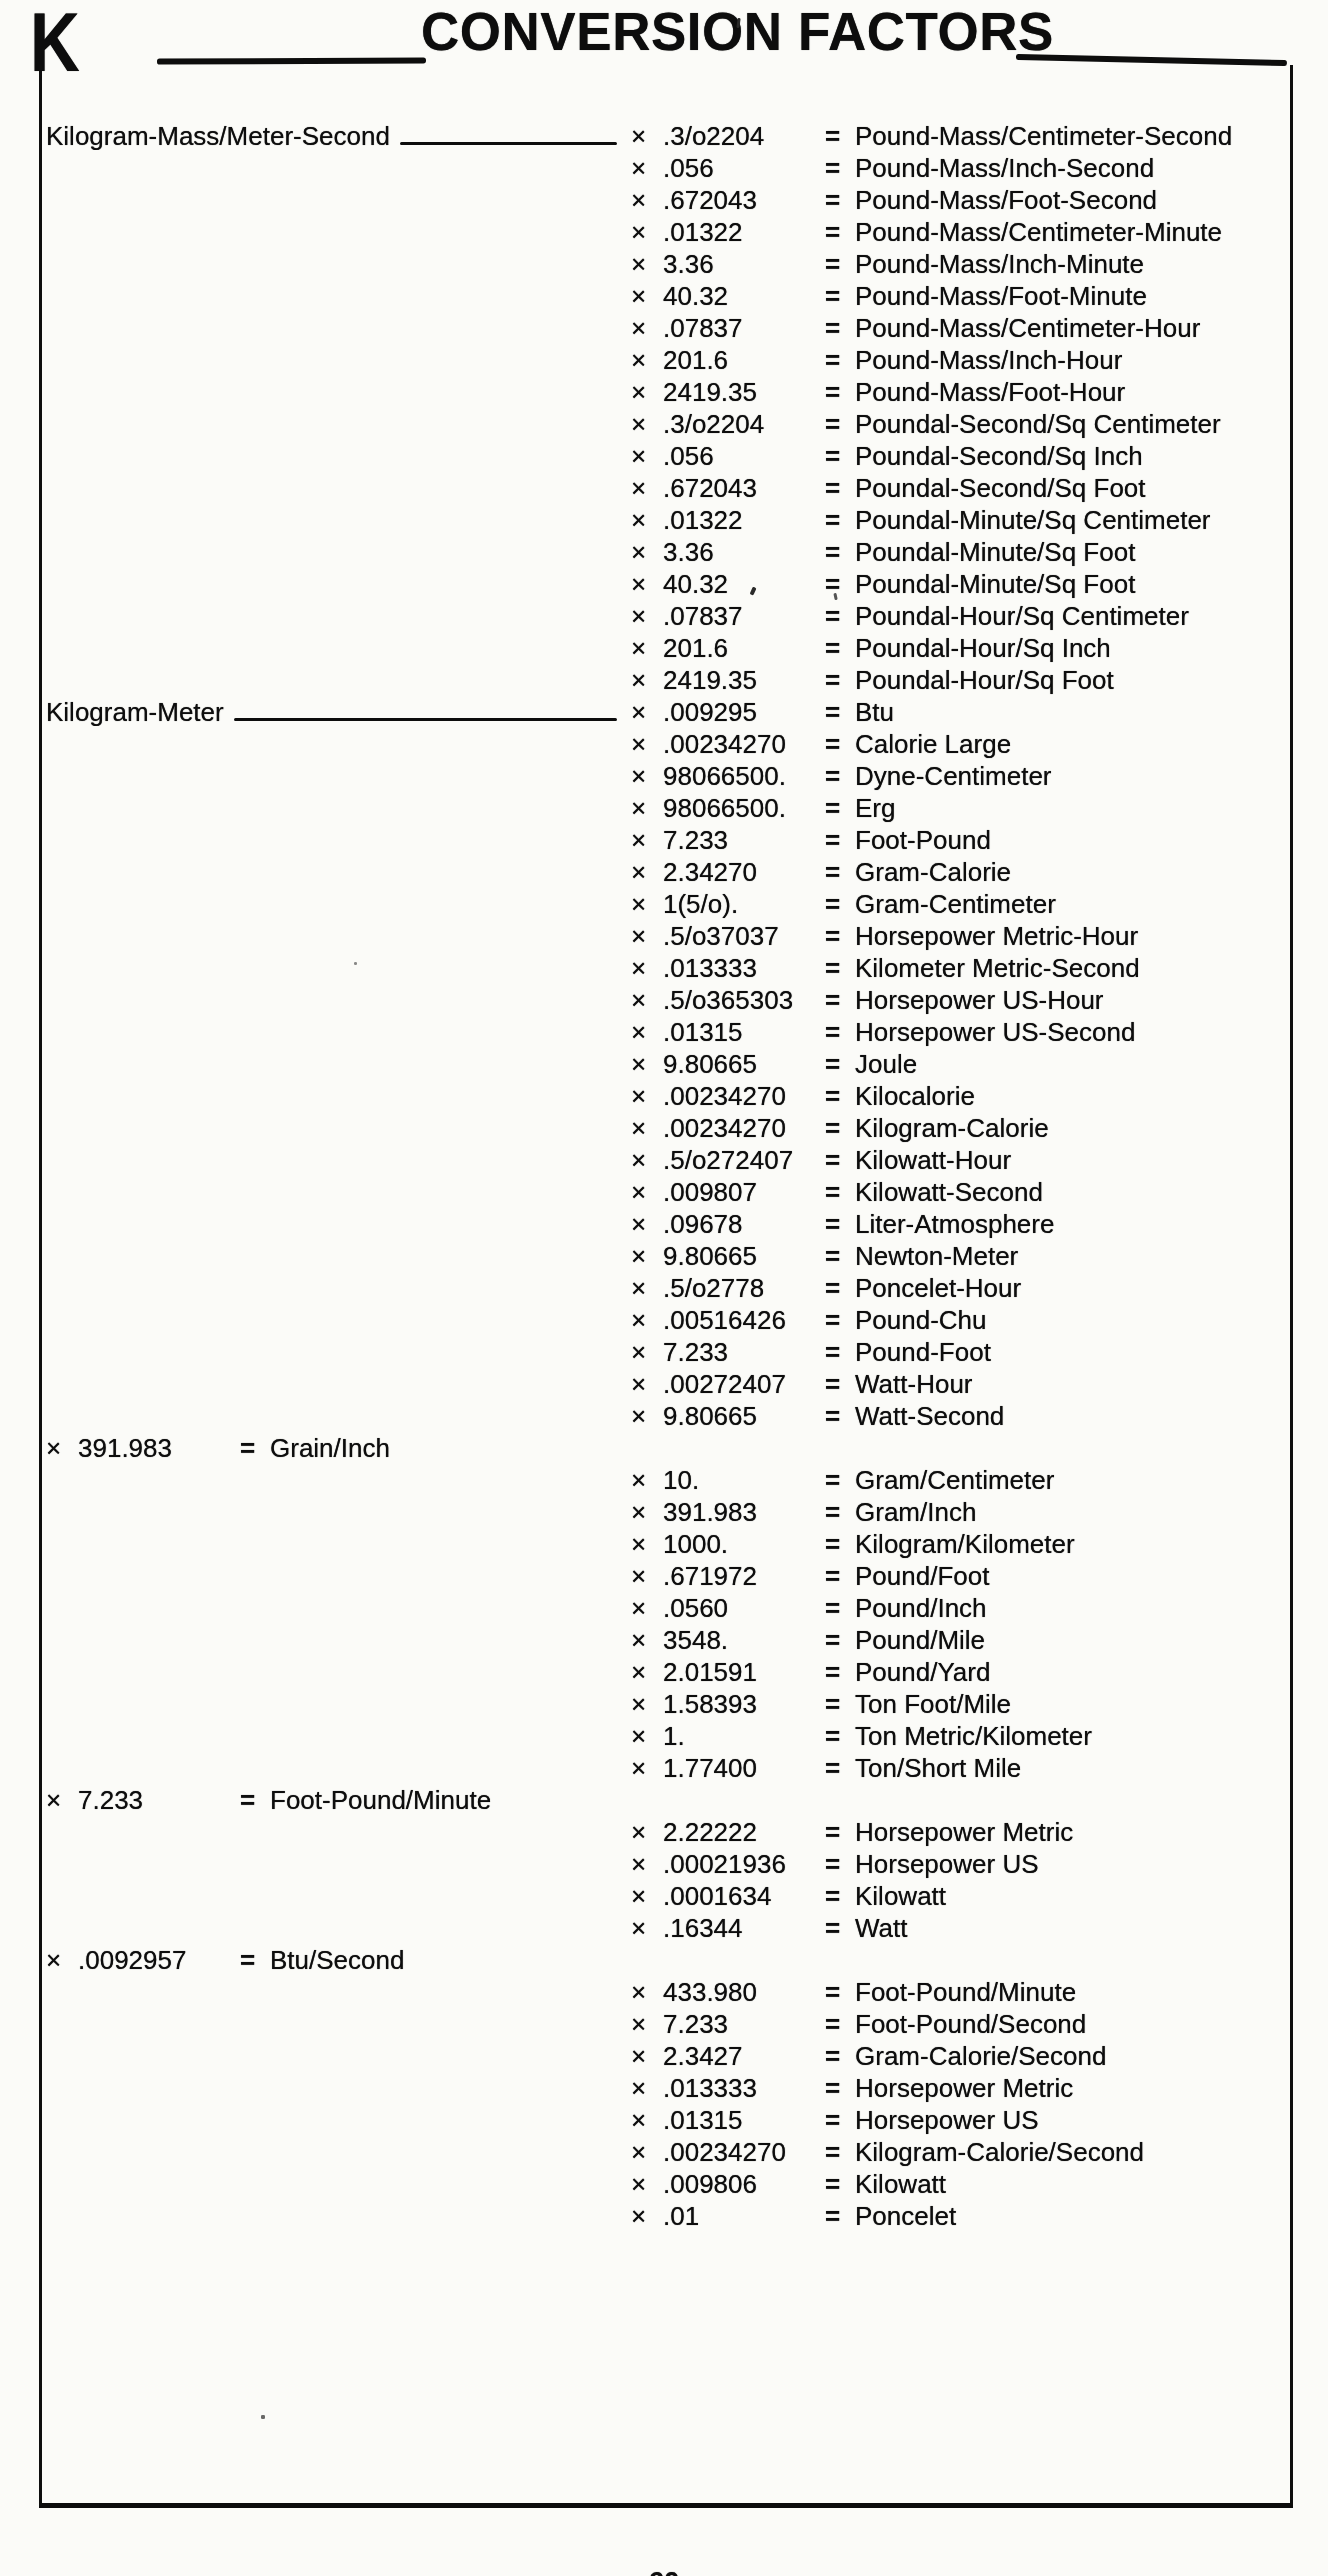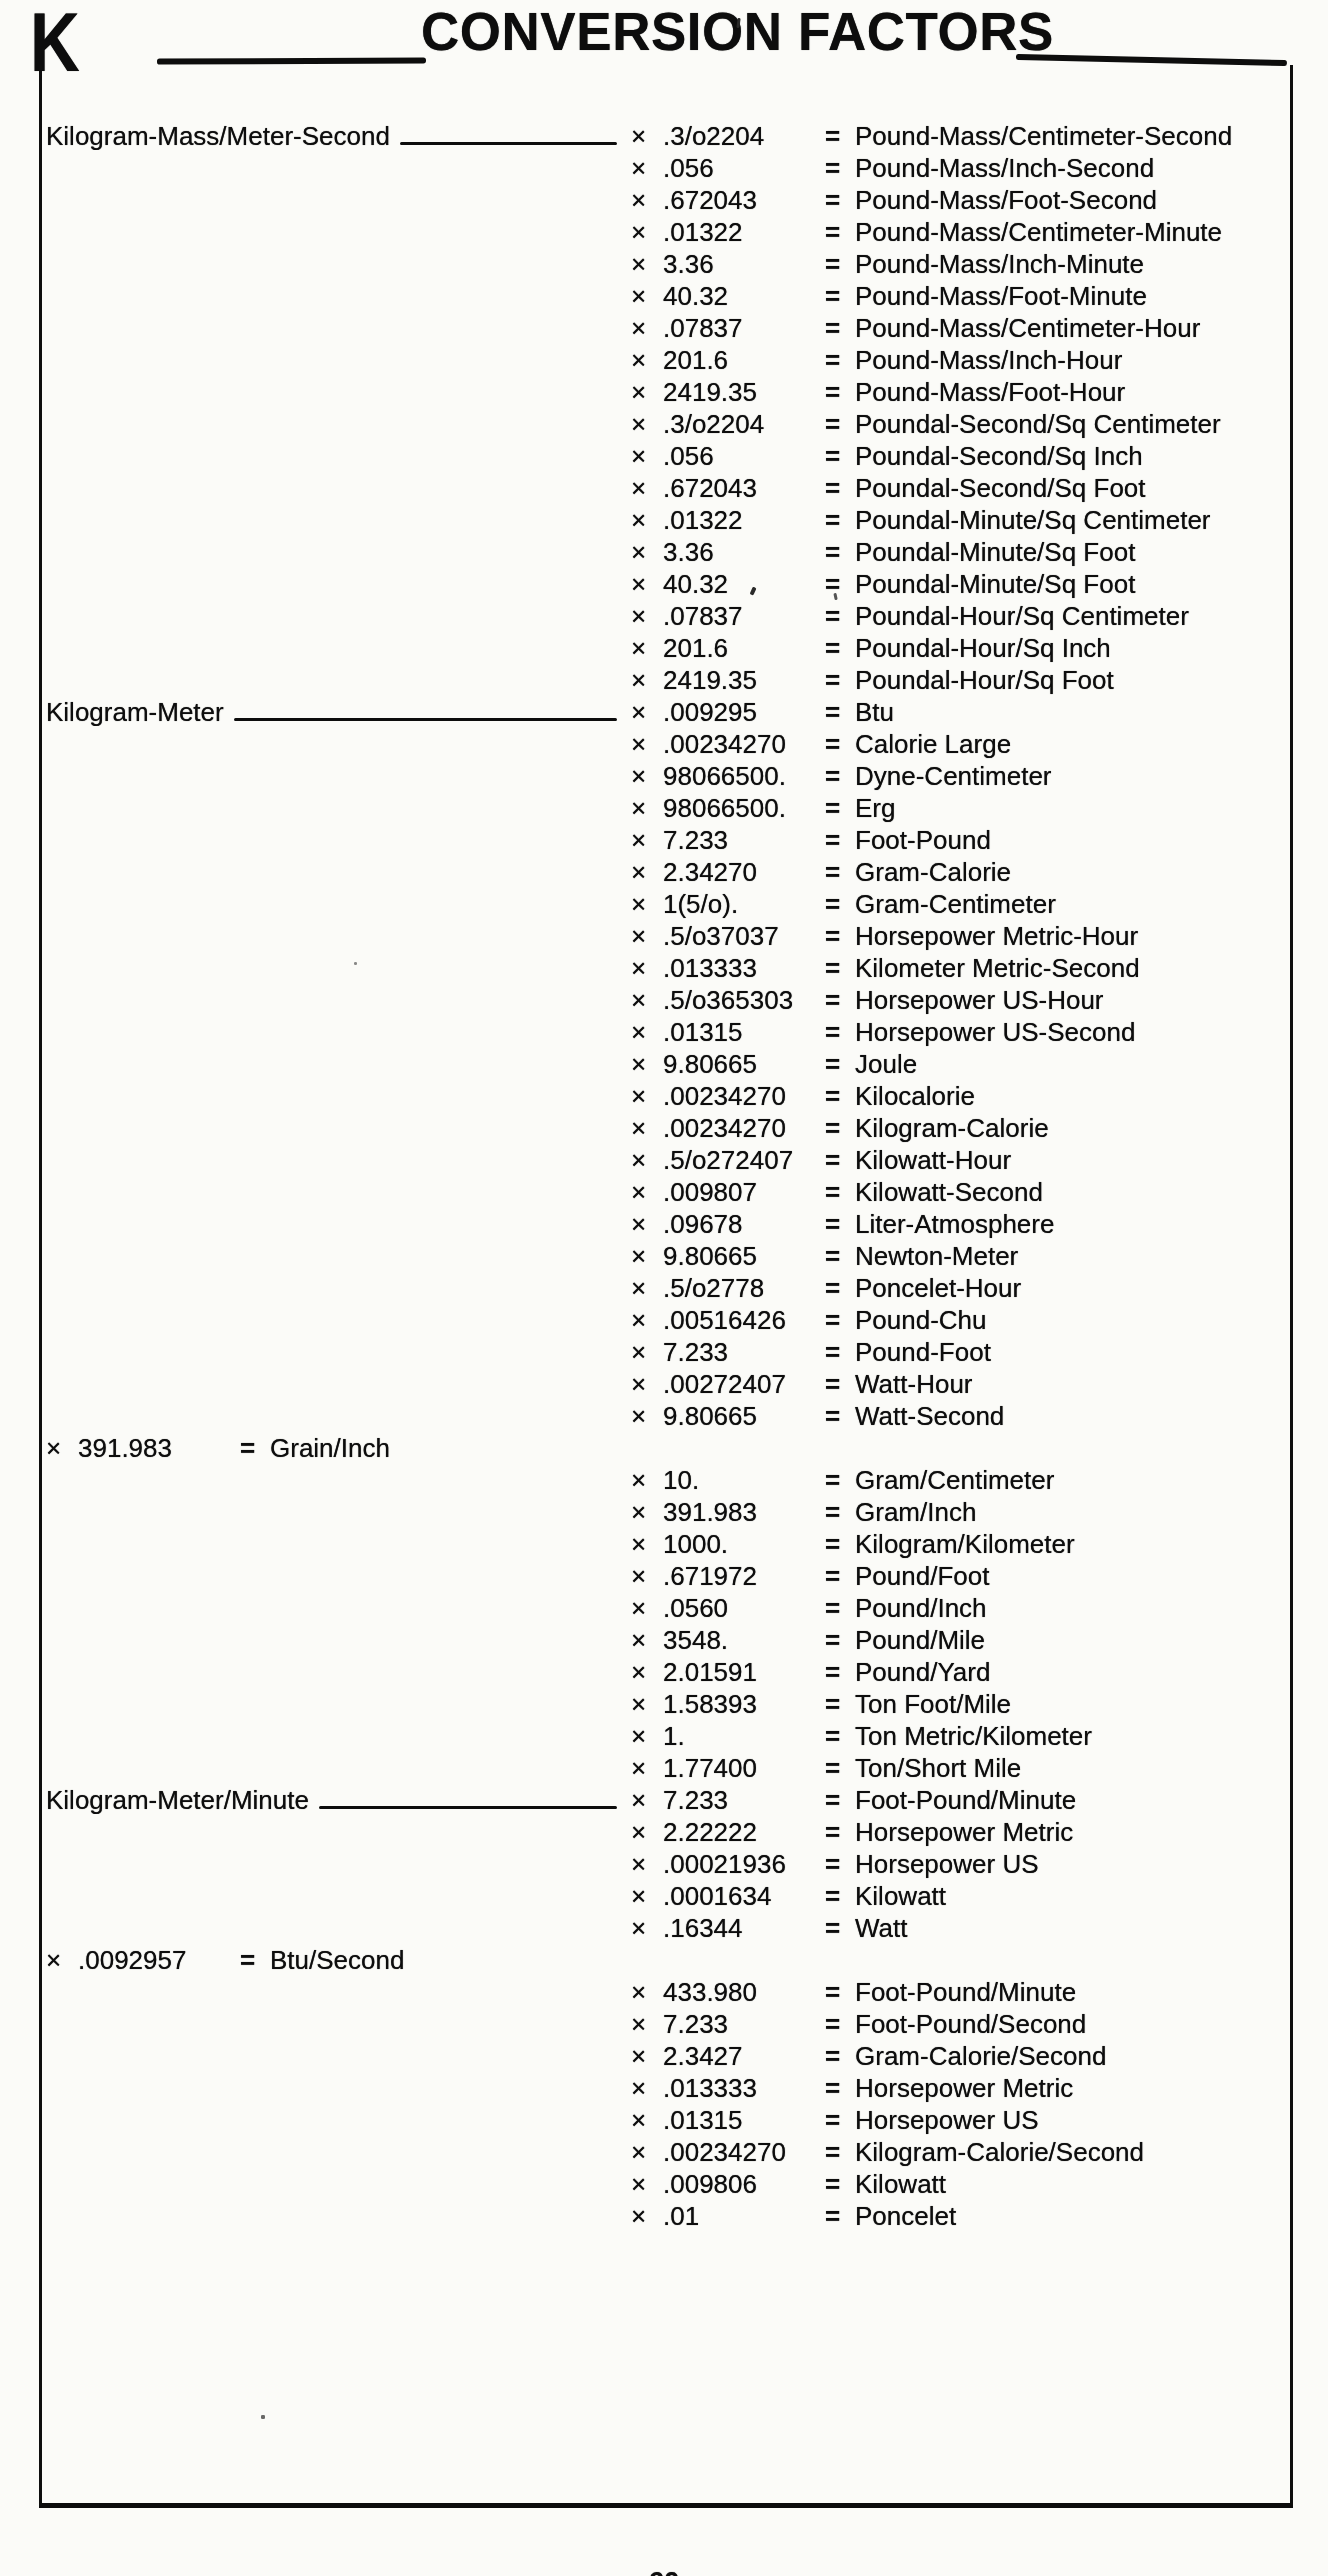--- a/index.html
+++ b/index.html
@@ -656,24 +656,20 @@
       <span class="txt ink"></span>
       <span class="leader hidden"></span>
     </div>
     <div class="cell-mult ink">×</div>
     <div class="cell-value ink">1.77400</div>
     <div class="cell-eq ink">=</div>
     <div class="cell-result ink">Ton/Short Mile</div>
   </div>
 
   <div class="row">
-    <div class="cell-label">
-      <span class="txt ink">Kilogram-Meter/Minute</span>
-      <span class="leader"></span>
-    </div>
     <div class="cell-mult ink">×</div>
     <div class="cell-value ink">7.233</div>
     <div class="cell-eq ink">=</div>
     <div class="cell-result ink">Foot-Pound/Minute</div>
   </div>
 
   <div class="row">
     <div class="cell-label">
       <span class="txt ink"></span>
       <span class="leader hidden"></span>

